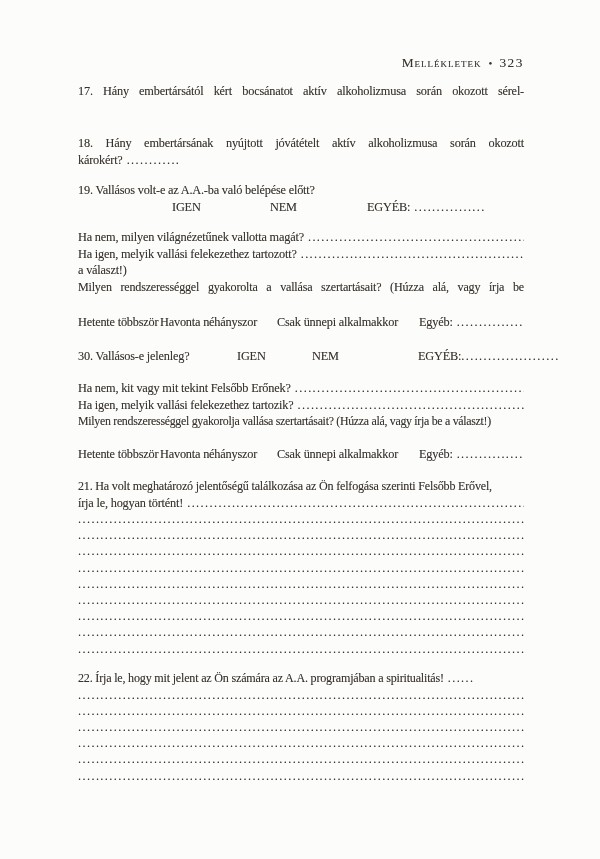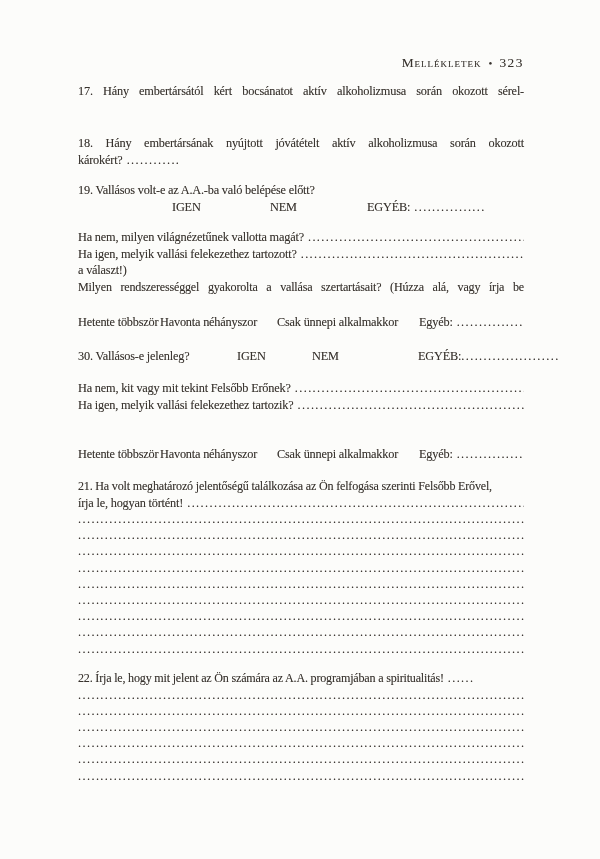--- a/index.html
+++ b/index.html
@@ -78,20 +78,21 @@
     <div class="row" style="position:absolute;top:348px">
       <span style="left:0">30. Vallásos-e jelenleg?</span>
       <span style="left:159px">IGEN</span>
       <span style="left:234px">NEM</span>
       <span style="left:340px"><span>EGYÉB:</span><span class="dots tight">......................</span></span>
     </div>
 
     <div class="blk" style="top:380px">
       <div class="line nw"><span>Ha nem, kit vagy mit tekint Felsőbb Erőnek?</span><span class="dots">.........................................................................................................</span></div>
       <div class="line nw"><span>Ha igen, melyik vallási felekezethez tartozik?</span><span class="dots">.........................................................................................................</span></div>
+      <div class="line nw cond">Milyen rendszerességgel gyakorolja vallása szertartásait? (Húzza alá, vagy írja be a választ!)</div>
     </div>
 
     <div class="row" style="position:absolute;top:446px">
       <span style="left:0">Hetente többször</span>
       <span style="left:82px">Havonta néhányszor</span>
       <span style="left:199px">Csak ünnepi alkalmakkor</span>
       <span style="left:341px"><span>Egyéb:</span><span class="dots">...............</span></span>
     </div>
 
     <div class="blk" style="top:478px">

